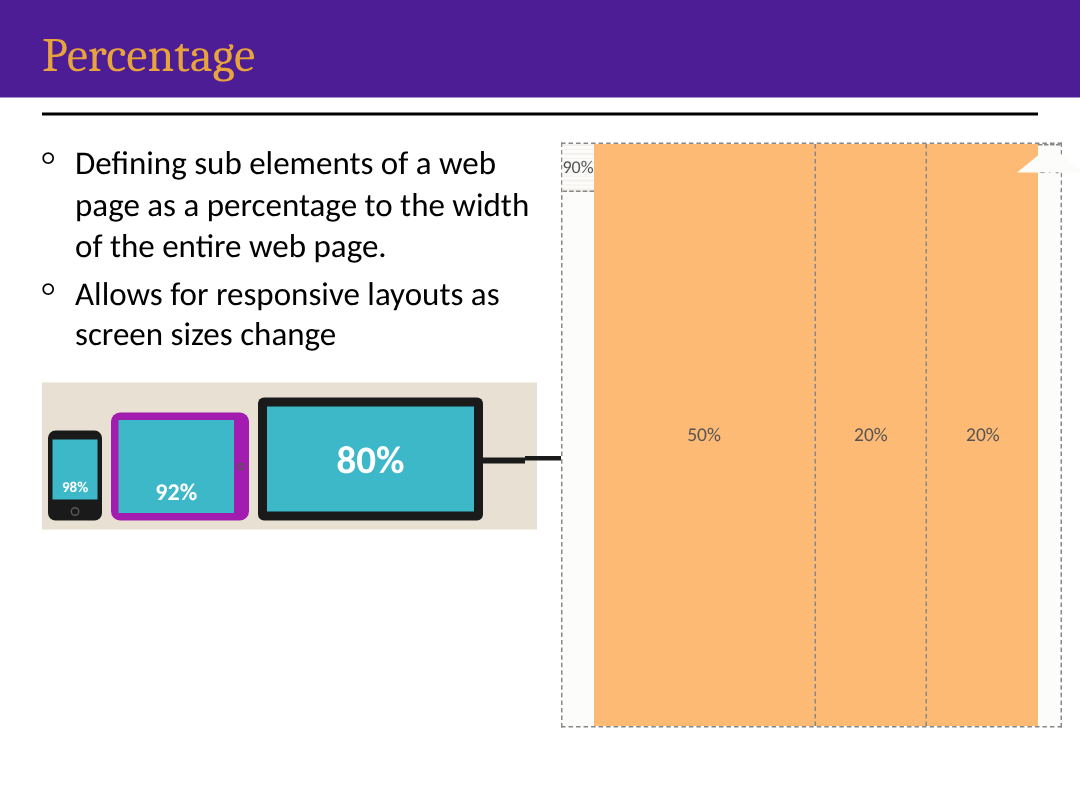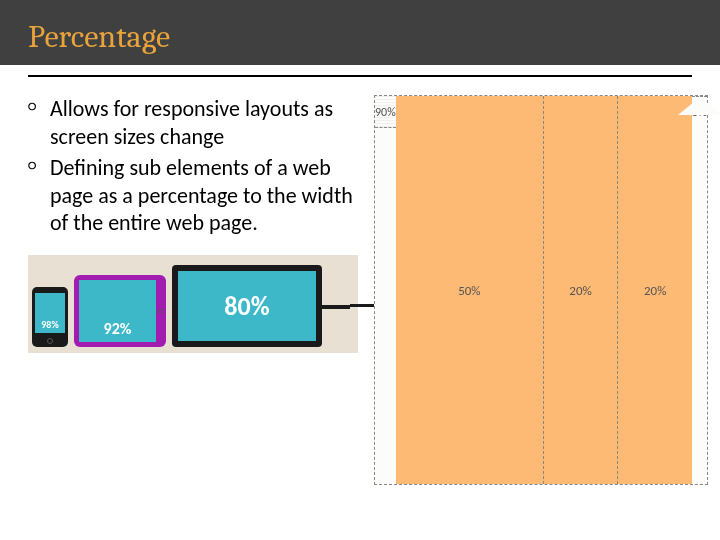--- a/index.html
+++ b/index.html
@@ -1,17 +1,17 @@
 <!DOCTYPE html>
 <html><head>
   <meta charset="utf-8">
   <style>
     * { margin: 0; padding: 0; box-sizing: border-box; }
     body { width: 720px; height: 540px; background: #fff; font-family: "Calibri", "Segoe UI", sans-serif; overflow: hidden; }
-    .header { background: #404040; padding: 18px 28px 10px; }
+    .header { background: #4c1d95; padding: 18px 28px 10px; }
     .title { color: #e8a33c; font-size: 32px; font-weight: 400; font-family: "Cambria", Georgia, serif; }
     .hr { border: none; border-top: 2px solid #000; margin: 10px 28px 0; }
     .content { display: flex; padding: 18px 12px 0 28px; }
     .left { width: 50%; padding-right: 8px; }
     .bullets { list-style: none; }
     .bullets li { font-size: 22px; color: #000; line-height: 1.25; margin-bottom: 4px; position: relative; padding-left: 22px; }
     .bullets li::before { content: "○"; position: absolute; left: 0; top: 2px; font-size: 15px; color: #000; }
     .devices { margin-top: 18px; display: flex; align-items: flex-end; gap: 6px; padding: 6px 4px; background: #e9e0d4; width: 330px; height: 98px; }
     .device { display: flex; flex-direction: row; align-items: center; }
     .phone-body { width: 36px; height: 60px; background: #1a1a1a; border-radius: 5px; padding: 6px 3px 10px; position: relative; }
@@ -39,22 +39,22 @@
 <body>
 
 <div class="header">
   <h1 class="title">Percentage</h1>
 </div>
 <hr class="hr">
 
 <div class="content">
   <div class="left">
     <ul class="bullets">
+      <li>Defining sub elements of a web page as a percentage to the width of the entire web page.</li>
       <li> Allows for responsive layouts as screen sizes change</li>
-      <li>Defining sub elements of a web page as a percentage to the width of the entire web page.</li>
     </ul>
 
     <div class="devices">
       <div class="device">
         <div class="phone-body">
           <div class="phone-screen">98%</div>
           <div class="phone-dot"></div>
         </div>
       </div>
       <div class="device">

